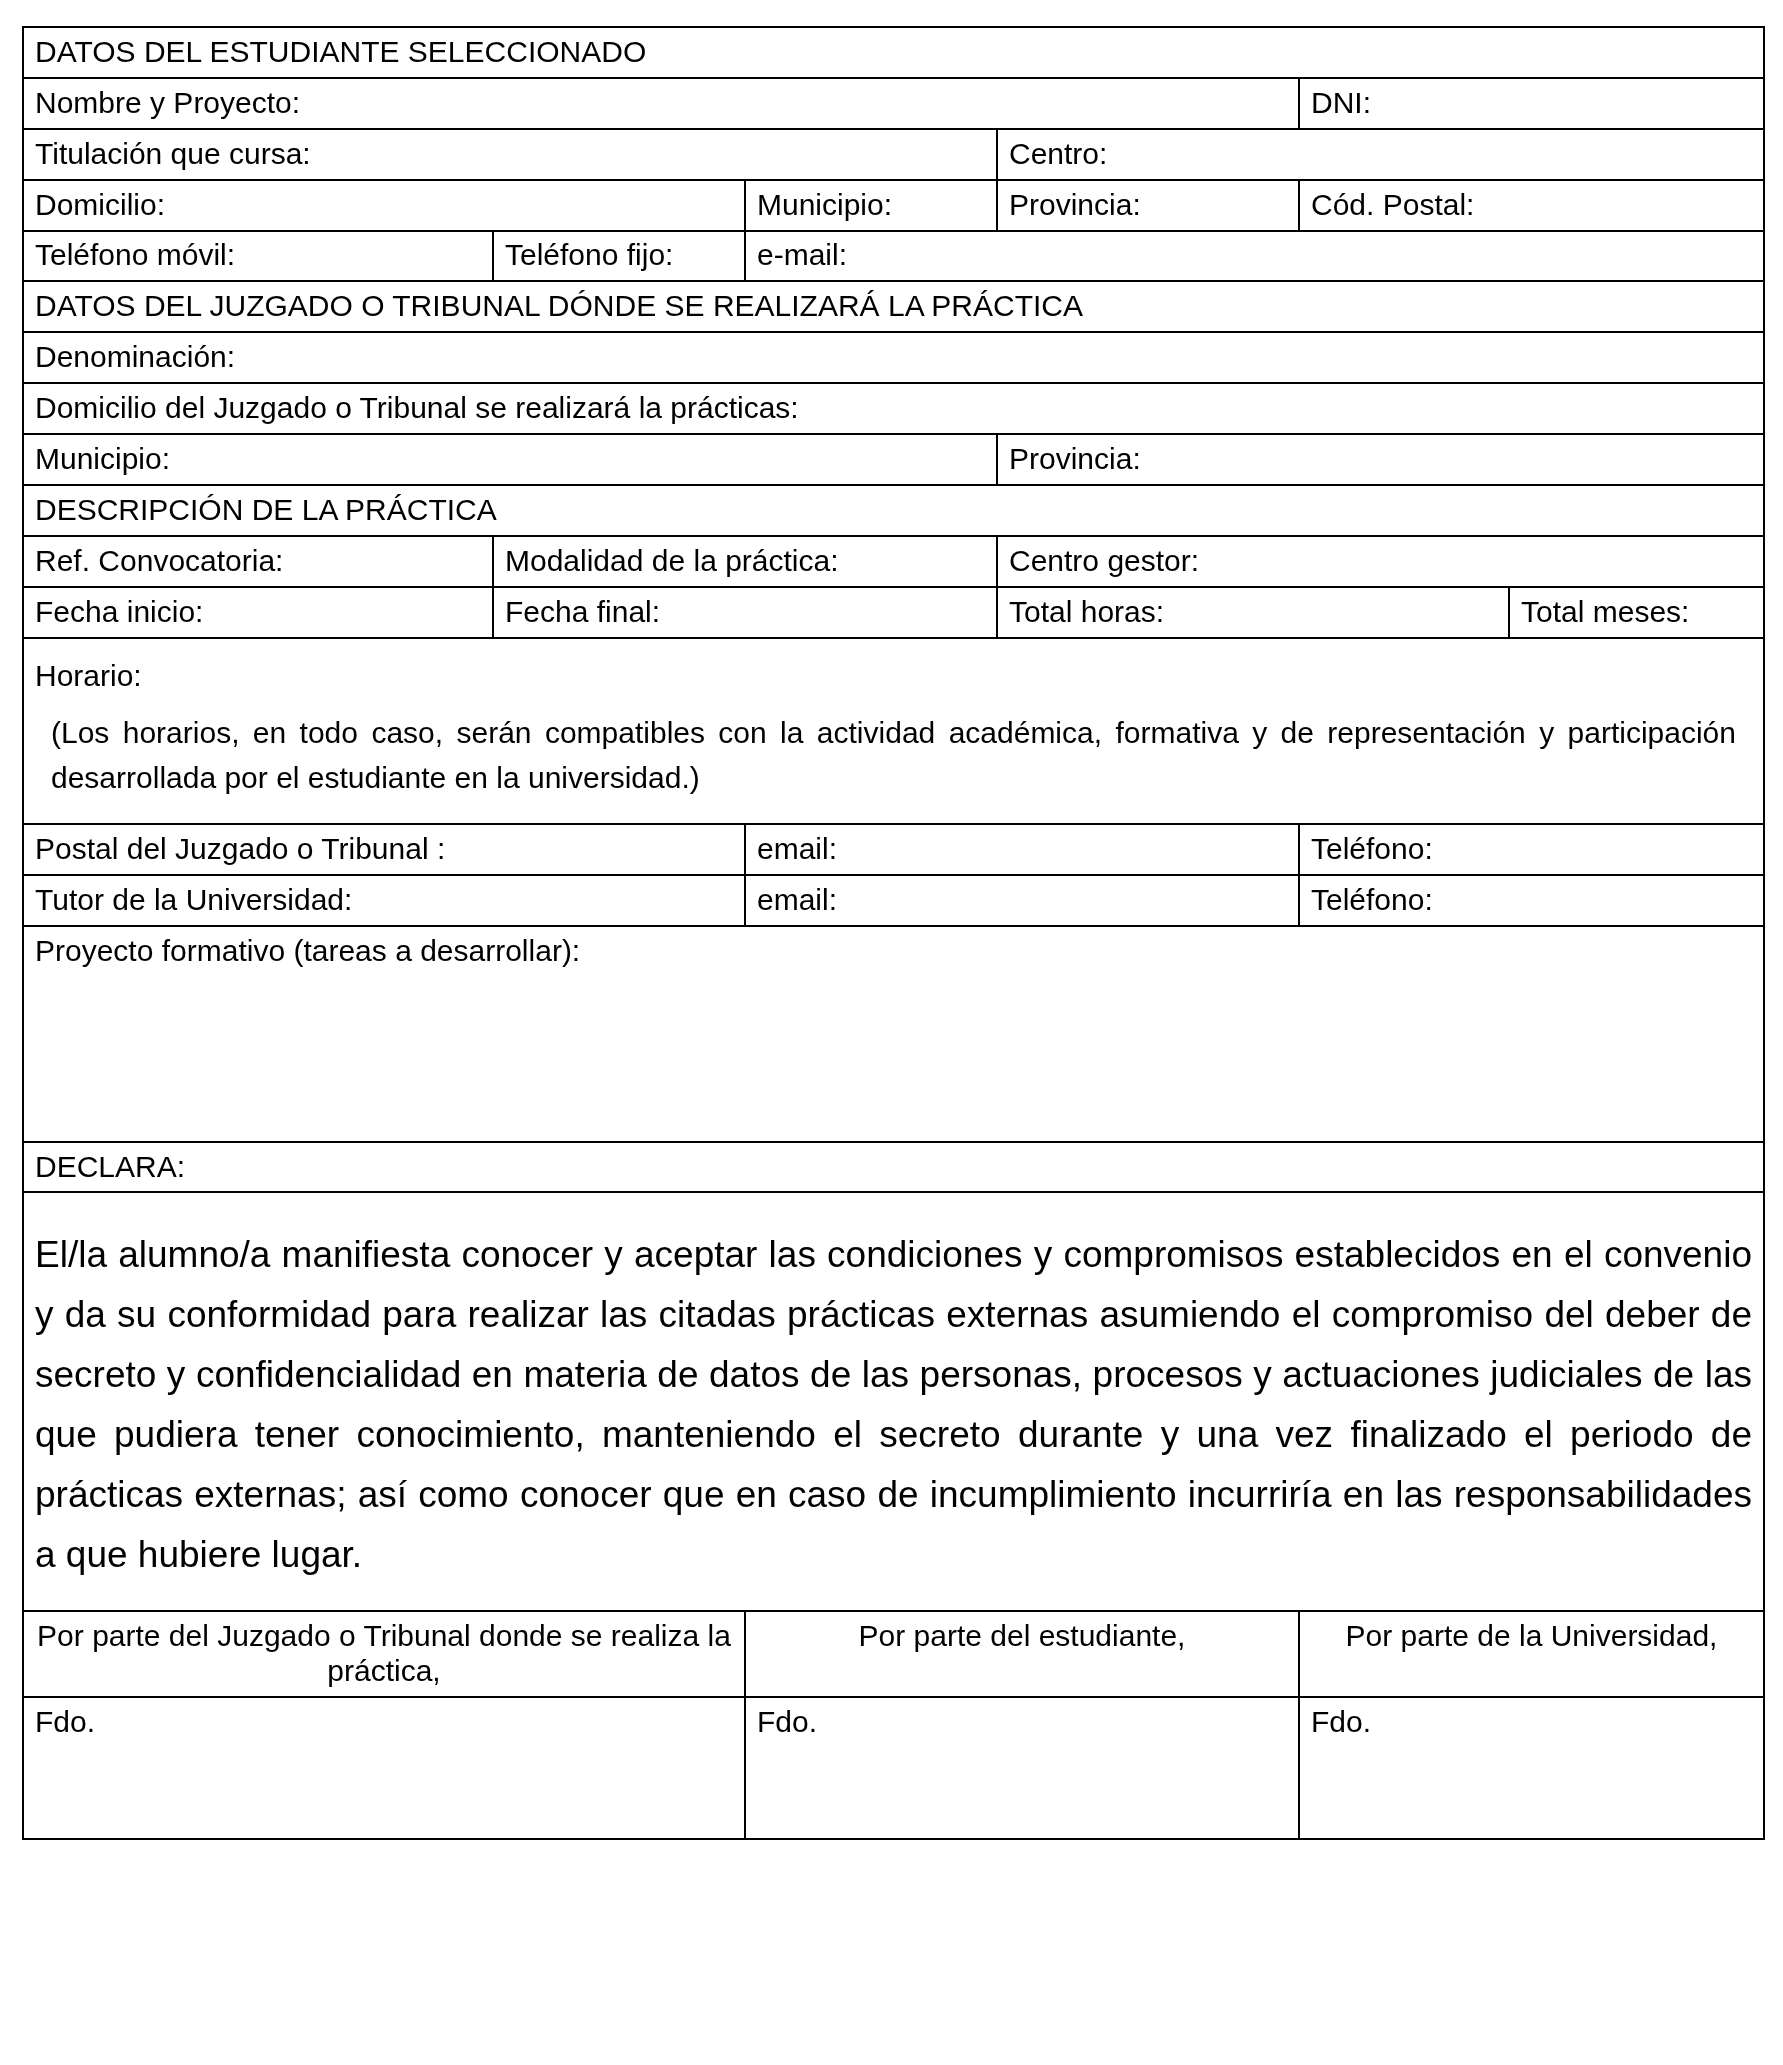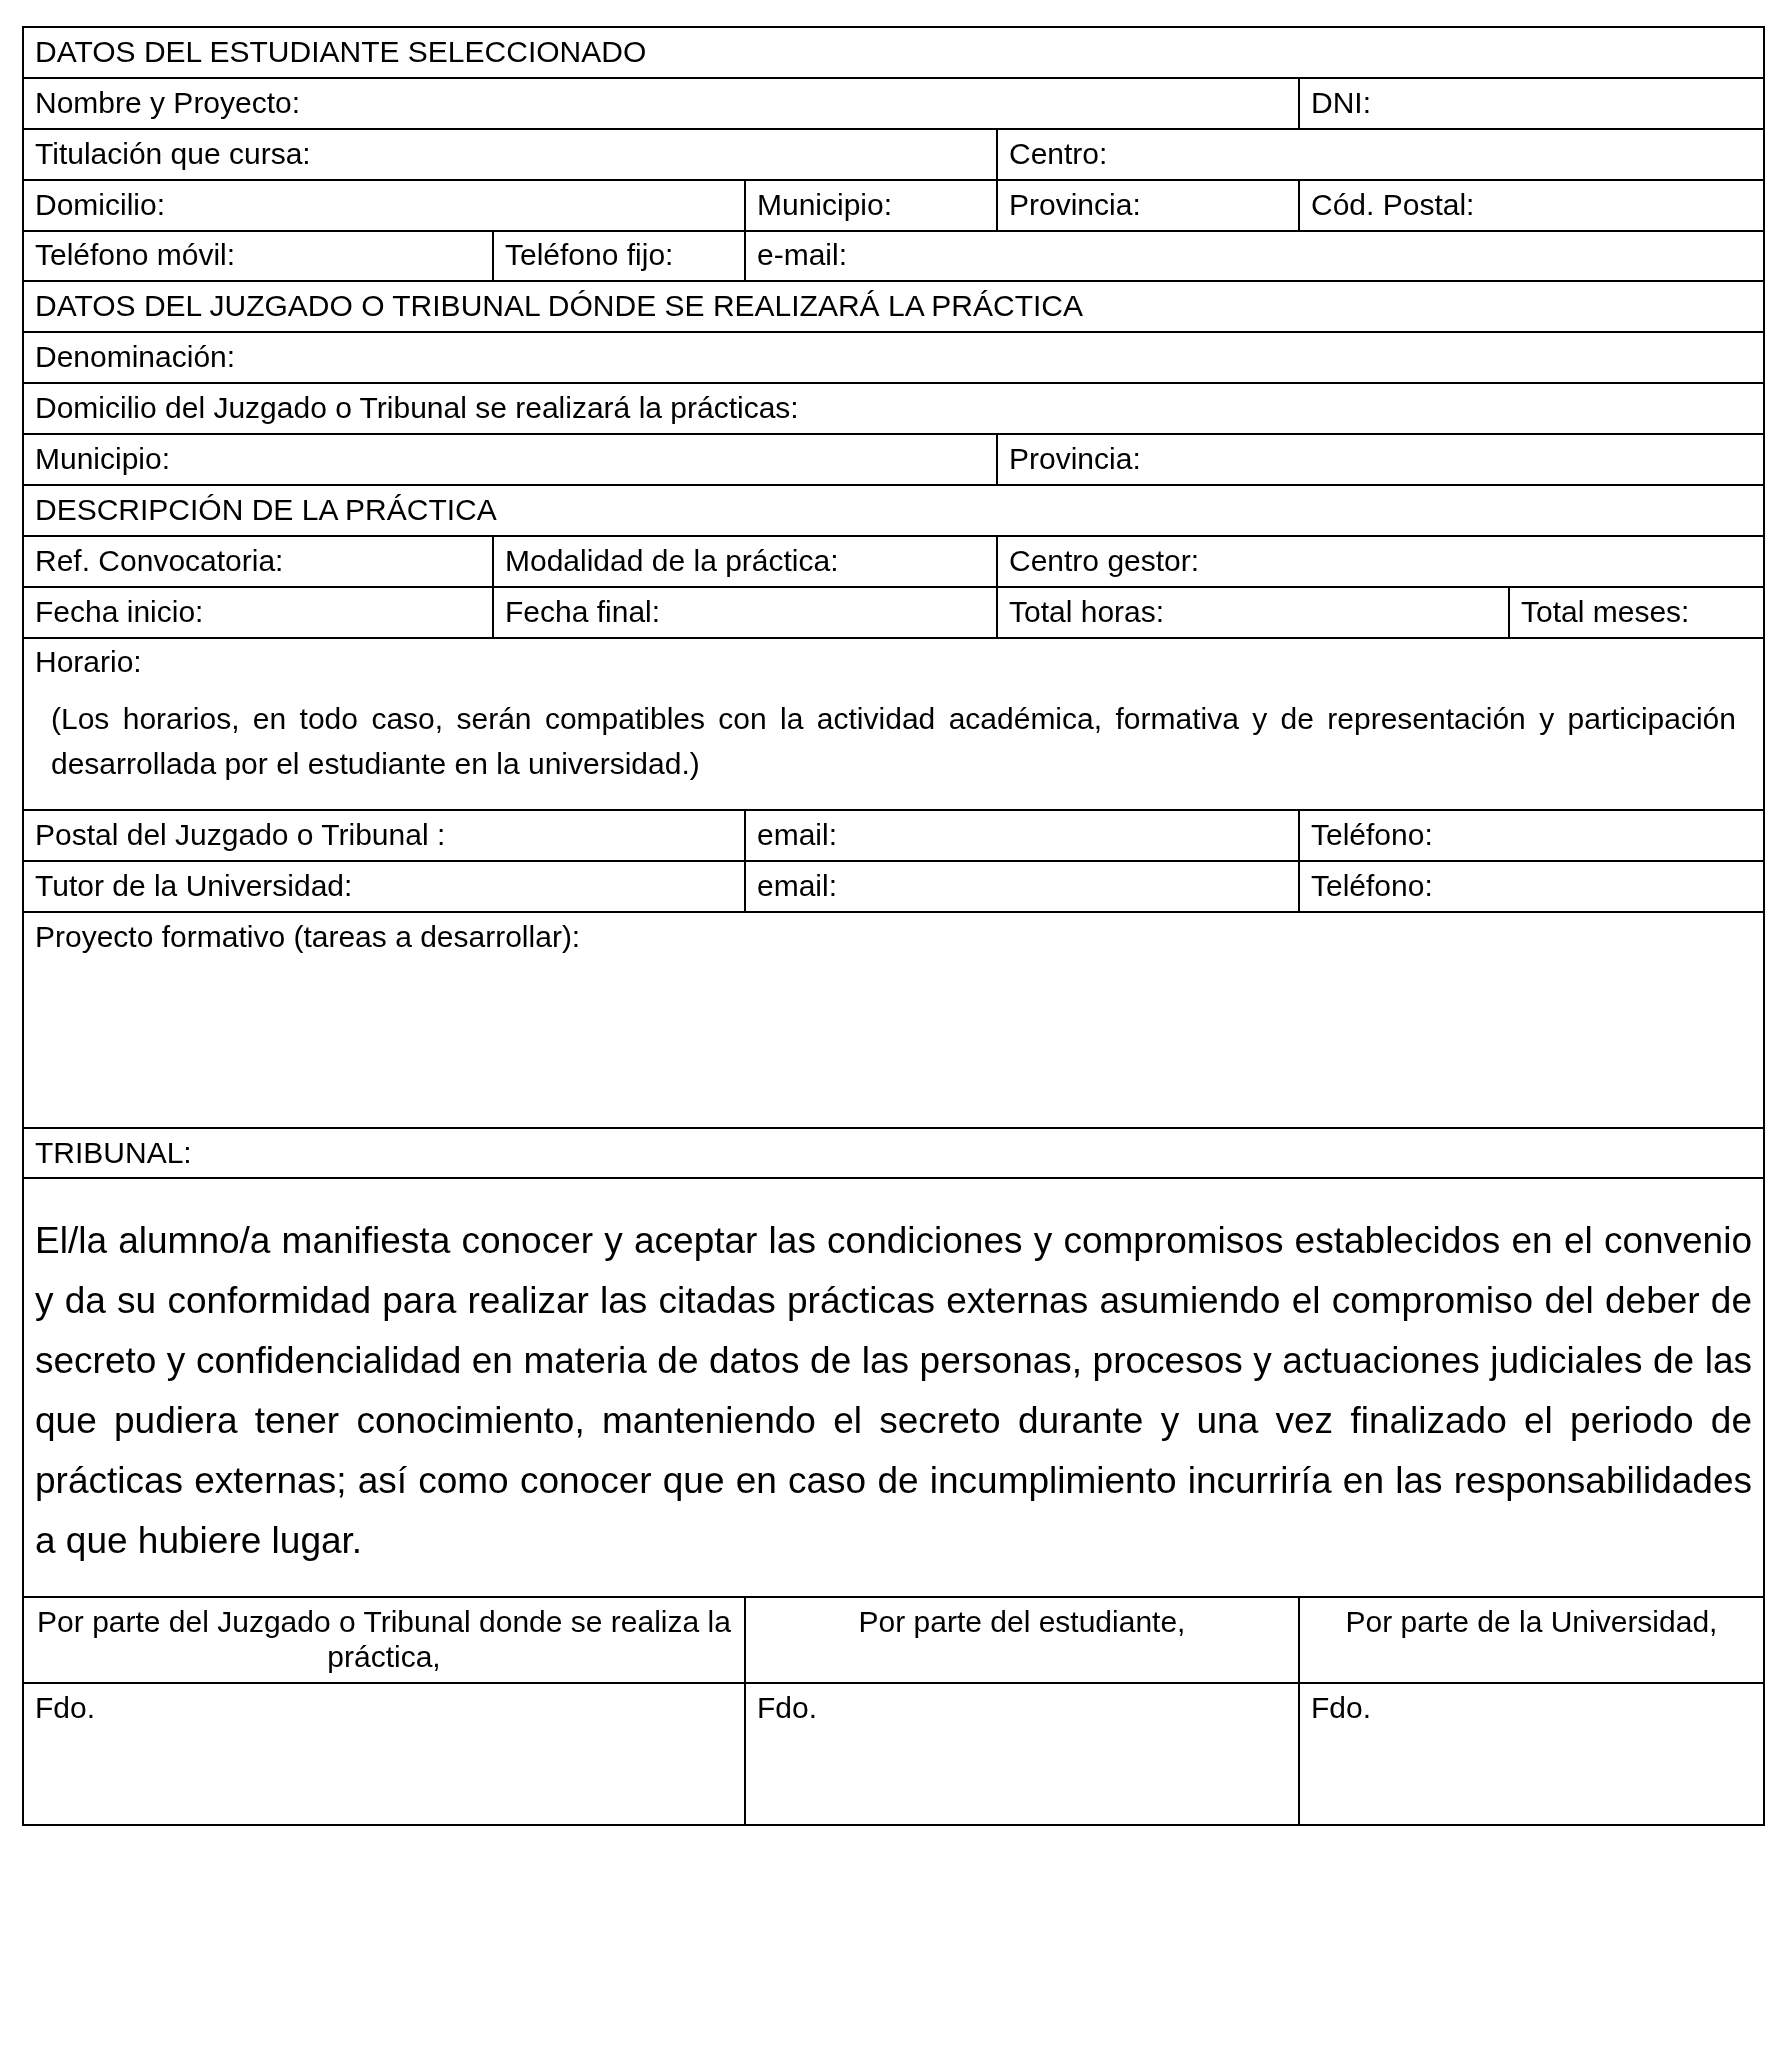--- a/index.html
+++ b/index.html
@@ -71,20 +71,21 @@
     height: 126px;
     vertical-align: bottom;
     font-size: 30px;
     padding-bottom: 5px;
   }
   .horario-cell {
     padding-bottom: 11.7px;
   }
   .horario-cell .label {
     margin-bottom: 11.7px;
+    margin-top: 14px;
   }
 </style>
 </head>
 <body>
 
 <div class="page">
 
   <table class="form">
     <colgroup>
       <col style="width:470px">
@@ -161,21 +162,21 @@
     <tr>
       <td colspan="2">Tutor de la Universidad:</td>
       <td colspan="2">email:</td>
       <td colspan="2">Teléfono:</td>
     </tr>
     <tr>
       <td class="proyecto-cell" colspan="6">Proyecto formativo (tareas a desarrollar):</td>
     </tr>
 
     <tr>
-      <td class="section" colspan="6">TRIBUNAL:</td>
+      <td class="section" colspan="6">DECLARA:</td>
     </tr>
     <tr>
       <td class="declara-body" colspan="6">
         <p>El/la alumno/a manifiesta conocer y aceptar las condiciones y compromisos establecidos en el convenio y da su conformidad para realizar las citadas prácticas externas asumiendo el compromiso  del deber de secreto y confidencialidad en materia de datos de las personas, procesos y actuaciones judiciales de las que pudiera tener conocimiento, manteniendo el secreto durante y una vez finalizado el periodo de prácticas externas; así como conocer que en caso de incumplimiento incurriría en las responsabilidades a que hubiere lugar.</p>
       </td>
     </tr>
 
     <tr>
       <td class="sig-head" colspan="2">Por parte del Juzgado o Tribunal donde se realiza la práctica,</td>
       <td class="sig-head" colspan="2">Por parte del estudiante,</td>

